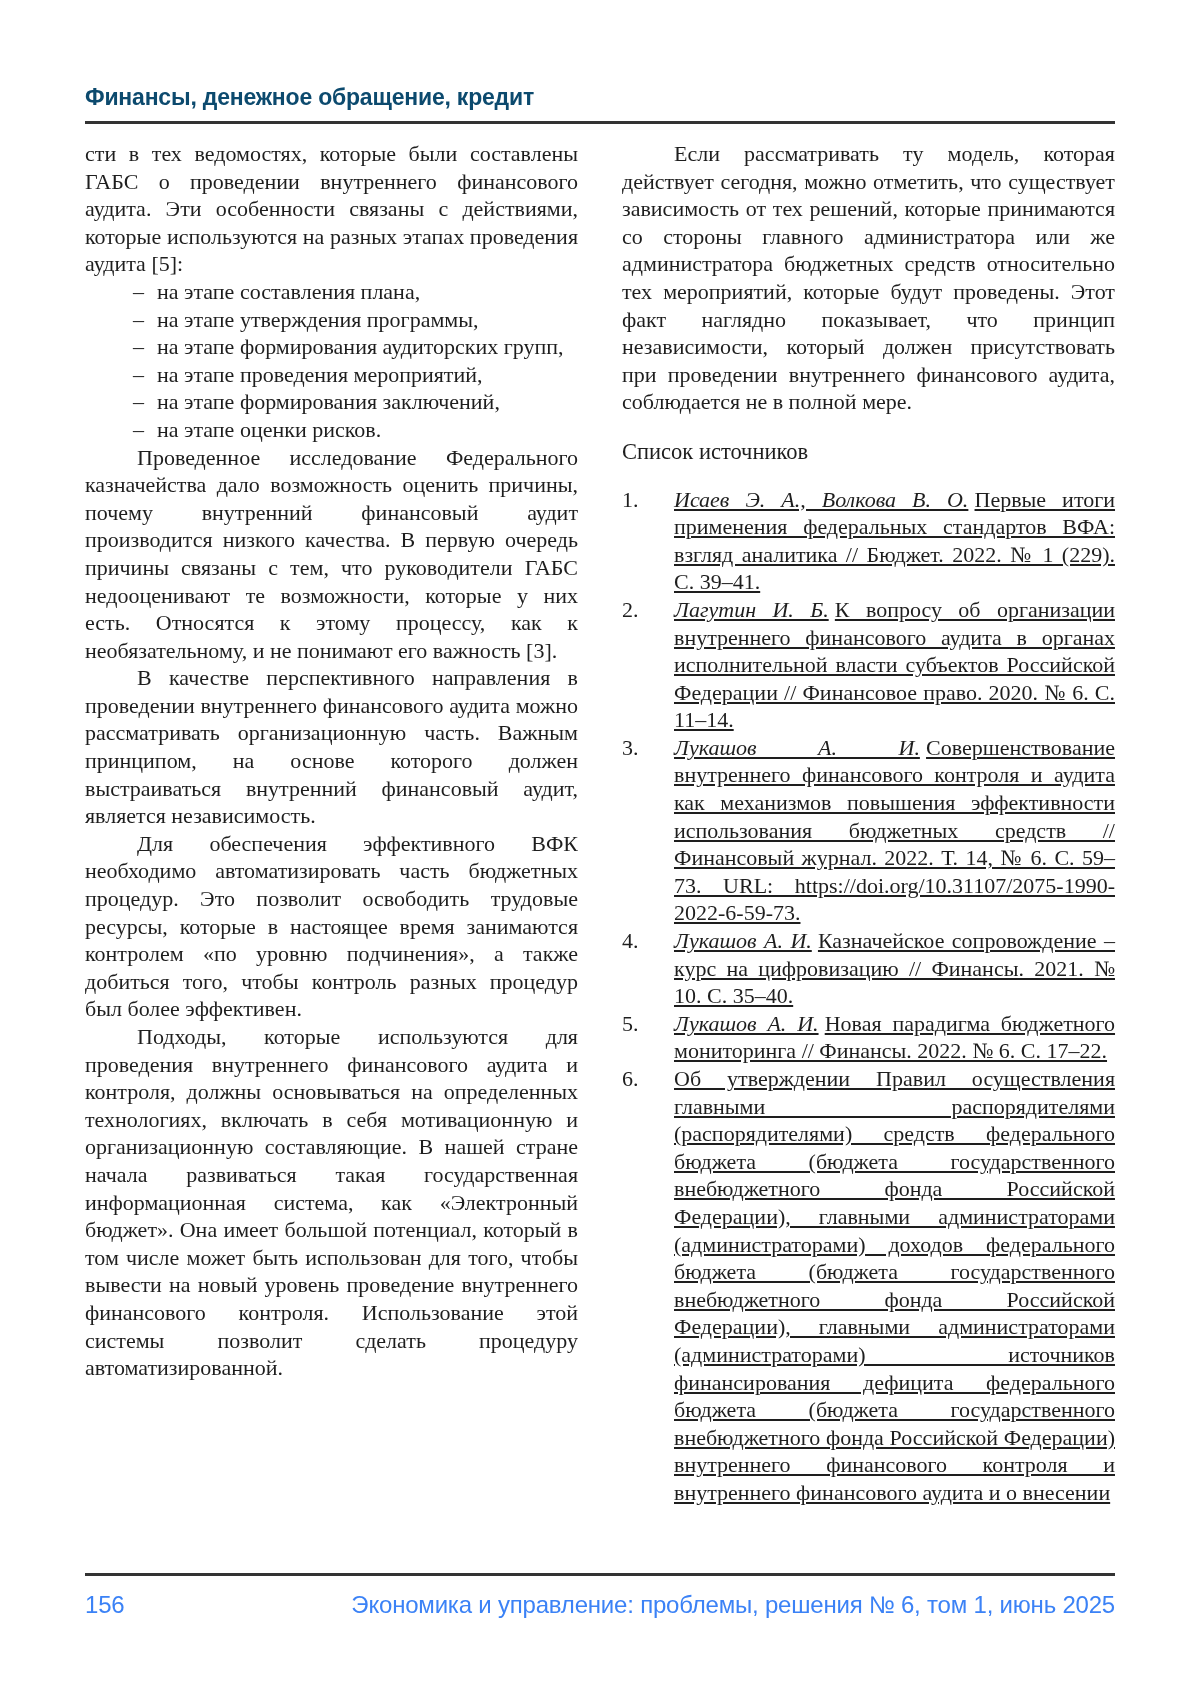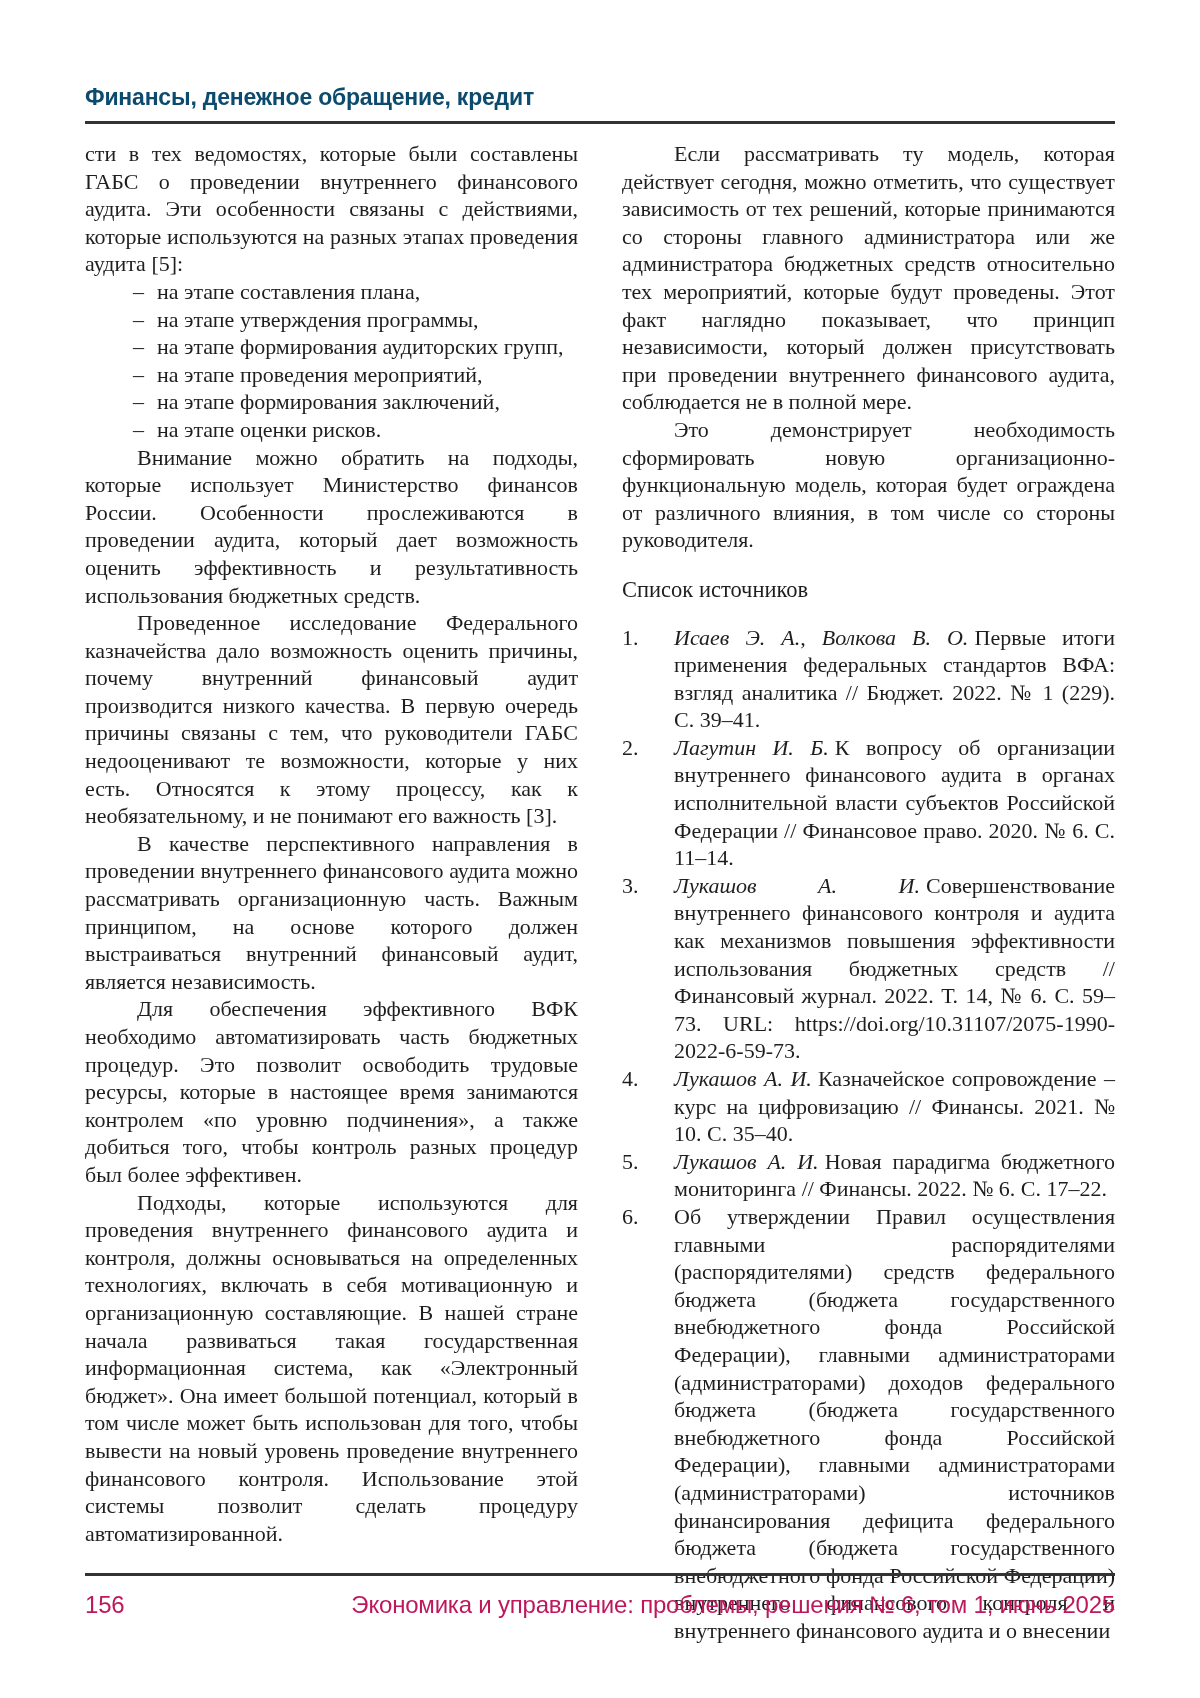--- a/index.html
+++ b/index.html
@@ -54,40 +54,40 @@
   .bullet-text { flex: 1; white-space: nowrap; overflow: visible; }
   
   .sources-heading {
     margin: 22px 0 20px 0;
     text-align: left;
     font-weight: normal;
     font-size: 22.5px;
   }
   .ref { display: flex; }
   .ref-num { flex: 0 0 52px; }
-  .ref-body { flex: 1; text-align: justify; }
+  .ref-body { flex: 1; text-align: justify; text-decoration: underline; }
   .ref-authors { font-style: italic; margin-right: 0.28em; }
   .ref-authors:empty { display: none; margin: 0; }
   
   .footer-rule {
     position: absolute;
     left: 85px; right: 85px; top: 1573px;
     height: 3px;
     background: #333333;
   }
   .footer {
     position: absolute;
     left: 85px; right: 85px; top: 1591px;
     display: flex;
     justify-content: space-between;
     align-items: baseline;
     font-family: "Liberation Sans", sans-serif;
     font-size: 24px;
     letter-spacing: -0.2px;
-    color: #be185d;
+    color: #3b82f6;
   }
 </style>
 </head>
 <body>
 
 <div class="page">
 
   <div class="running-head">Финансы, денежное обращение, кредит</div>
   <div class="header-rule"></div>
 
@@ -116,30 +116,28 @@
         <div class="bullet-item">
           <span class="bullet-marker">–</span>
           <span class="bullet-text">на этапе формирования заключений,</span>
         </div>
         <div class="bullet-item">
           <span class="bullet-marker">–</span>
           <span class="bullet-text">на этапе оценки рисков.</span>
         </div>
       </div>
 
-      <p>Внимание можно обратить на подходы, которые использует Министерство финансов России. Особенности прослеживаются в проведении аудита, который дает возможность оценить эффективность и результативность использования бюджетных средств.</p>
       <p>Проведенное исследование Федерального казначейства дало возможность оценить причины, почему внутренний финансовый аудит производится низкого качества. В первую очередь причины связаны с тем, что руководители ГАБС недооценивают те возможности, которые у них есть. Относятся к этому процессу, как к необязательному, и не понимают его важность [3].</p>
       <p>В качестве перспективного направления в проведении внутреннего финансового аудита можно рассматривать организационную часть. Важным принципом, на основе которого должен выстраиваться внутренний финансовый аудит, является независимость.</p>
       <p>Для обеспечения эффективного ВФК необходимо автоматизировать часть бюджетных процедур. Это позволит освободить трудовые ресурсы, которые в настоящее время занимаются контролем «по уровню подчинения», а также добиться того, чтобы контроль разных процедур был более эффективен.</p>
       <p>Подходы, которые используются для проведения внутреннего финансового аудита и контроля, должны основываться на определенных технологиях, включать в себя мотивационную и организационную составляющие. В нашей стране начала развиваться такая государственная информационная система, как «Электронный бюджет». Она имеет большой потенциал, который в том числе может быть использован для того, чтобы вывести на новый уровень проведение внутреннего финансового контроля. Использование этой системы позволит сделать процедуру автоматизированной.</p>
     </div>
 
     <div class="col">
       <p>Если рассматривать ту модель, которая действует сегодня, можно отметить, что существует зависимость от тех решений, которые принимаются со стороны главного администратора или же администратора бюджетных средств относительно тех мероприятий, которые будут проведены. Этот факт наглядно показывает, что принцип независимости, который должен присутствовать при проведении внутреннего финансового аудита, соблюдается не в полной мере.</p>
-      <p>Это демонстрирует необходимость сформировать новую организационно-функциональную модель, которая будет ограждена от различного влияния, в том числе со стороны руководителя.</p>
 
       <div class="sources-heading">Список источников</div>
 
       <div class="ref">
         <span class="ref-num">1.</span>
         <span class="ref-body"><span class="ref-authors">Исаев Э. А., Волкова В. О.</span><span>Первые итоги применения федеральных стандартов ВФА: взгляд аналитика // Бюджет. 2022. № 1 (229). С. 39–41.</span></span>
       </div>
       <div class="ref">
         <span class="ref-num">2.</span>
         <span class="ref-body"><span class="ref-authors">Лагутин И. Б.</span><span>К вопросу об организации внутреннего финансового аудита в органах исполнительной власти субъектов Российской Федерации // Финансовое право. 2020. № 6. С. 11–14.</span></span>

